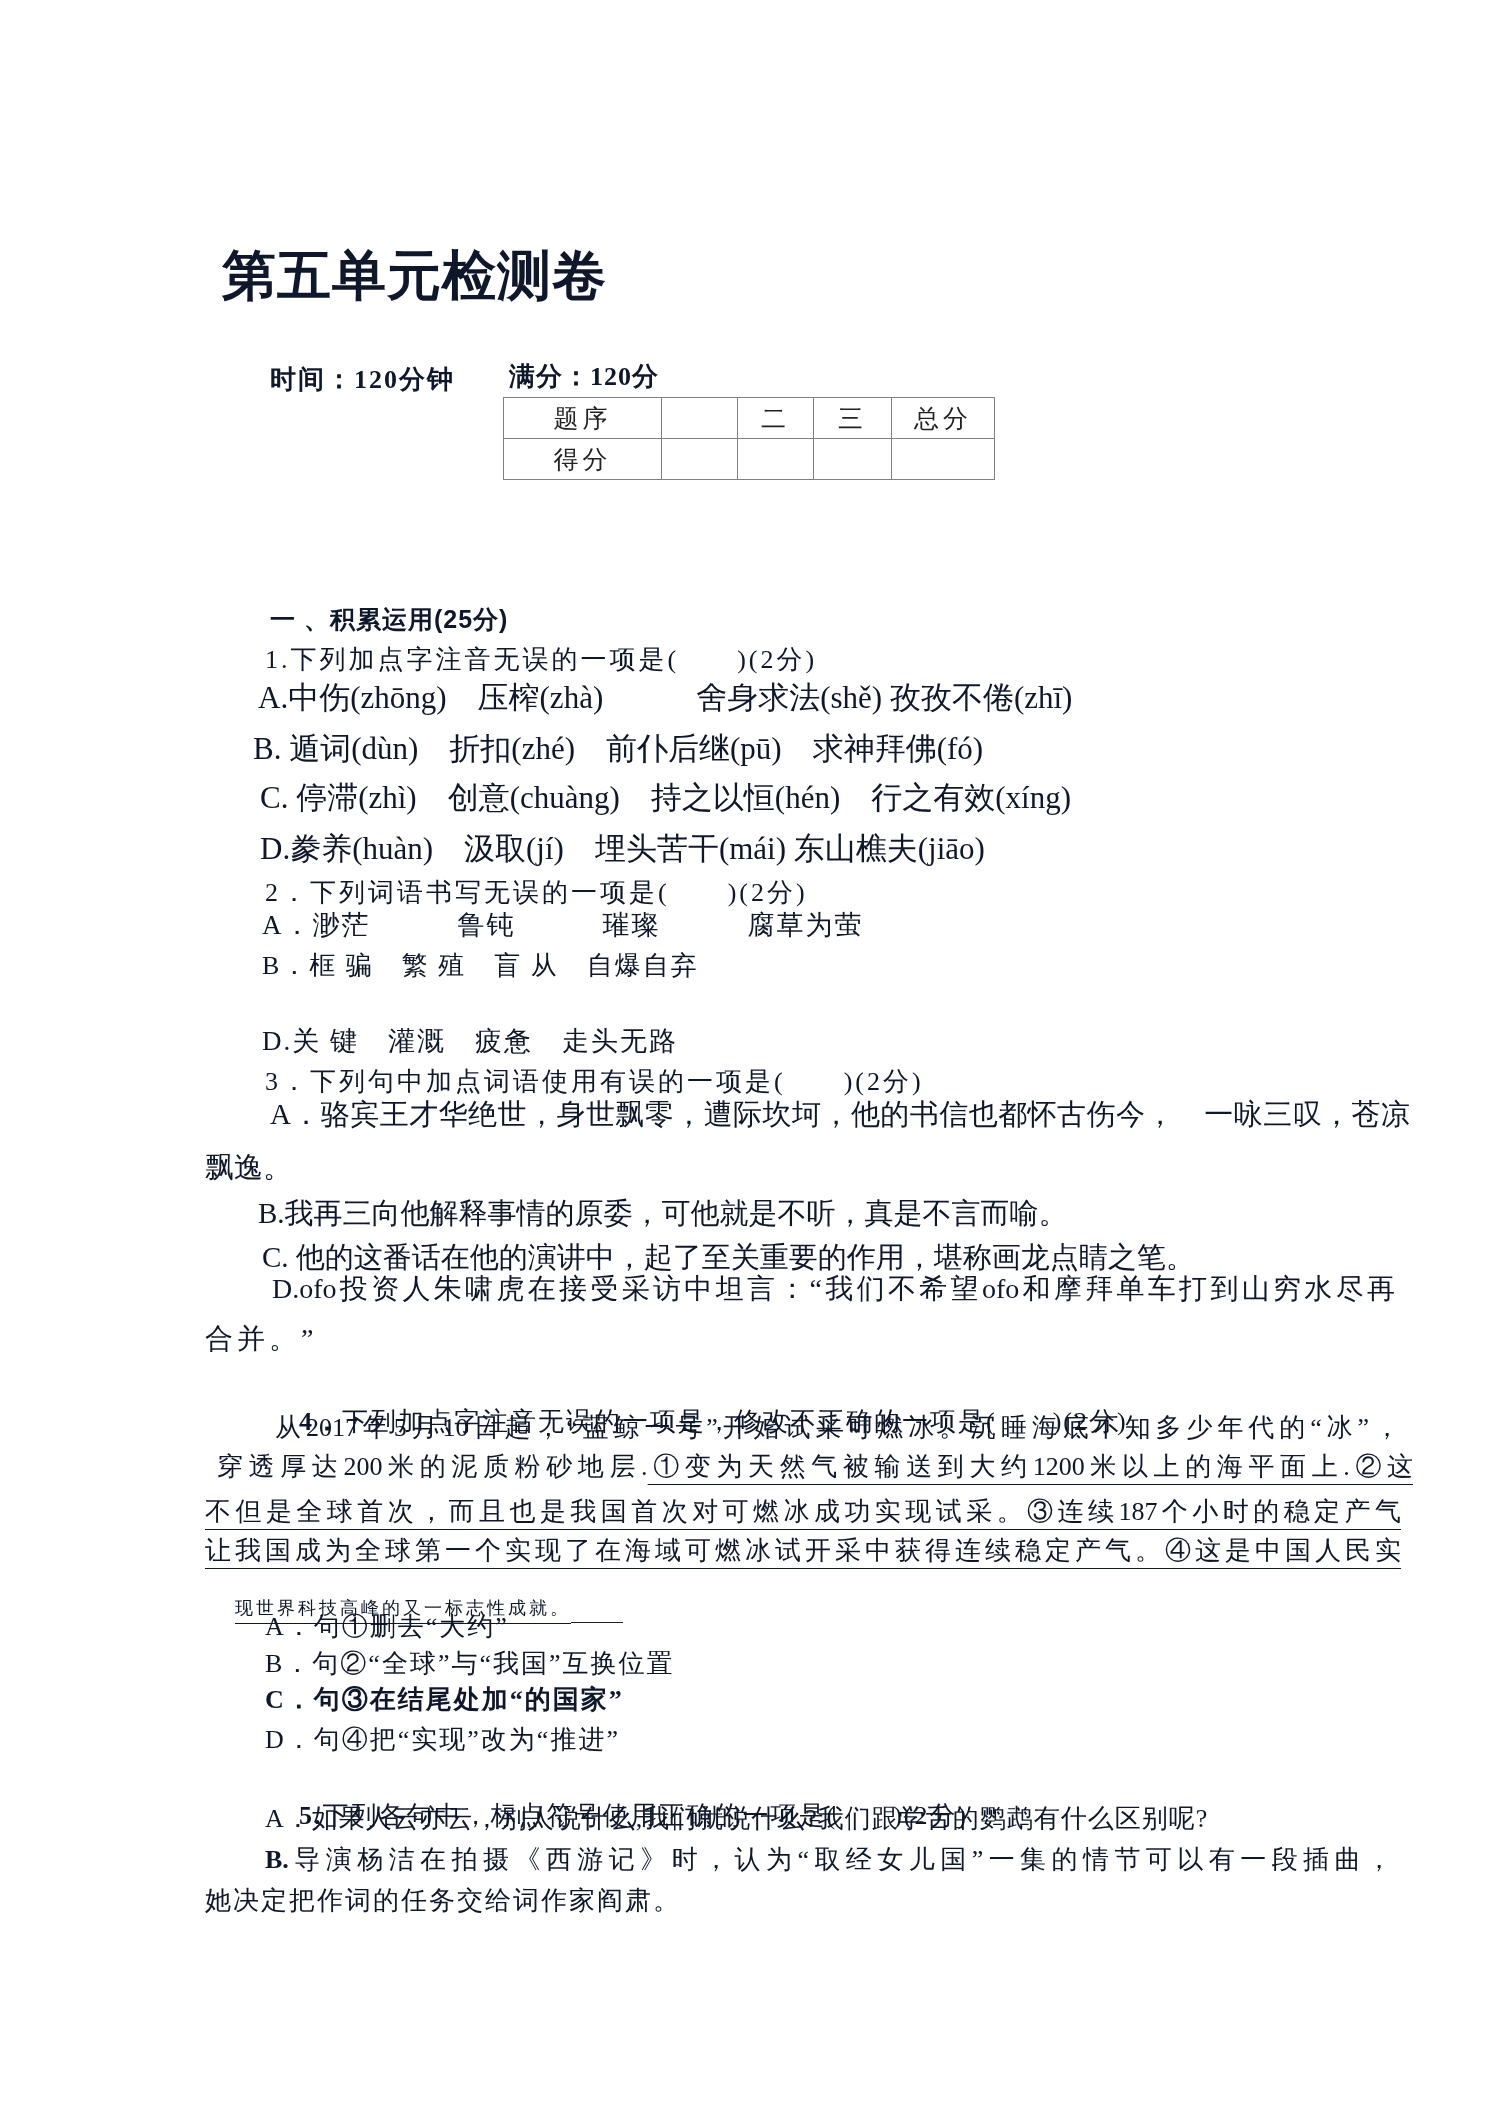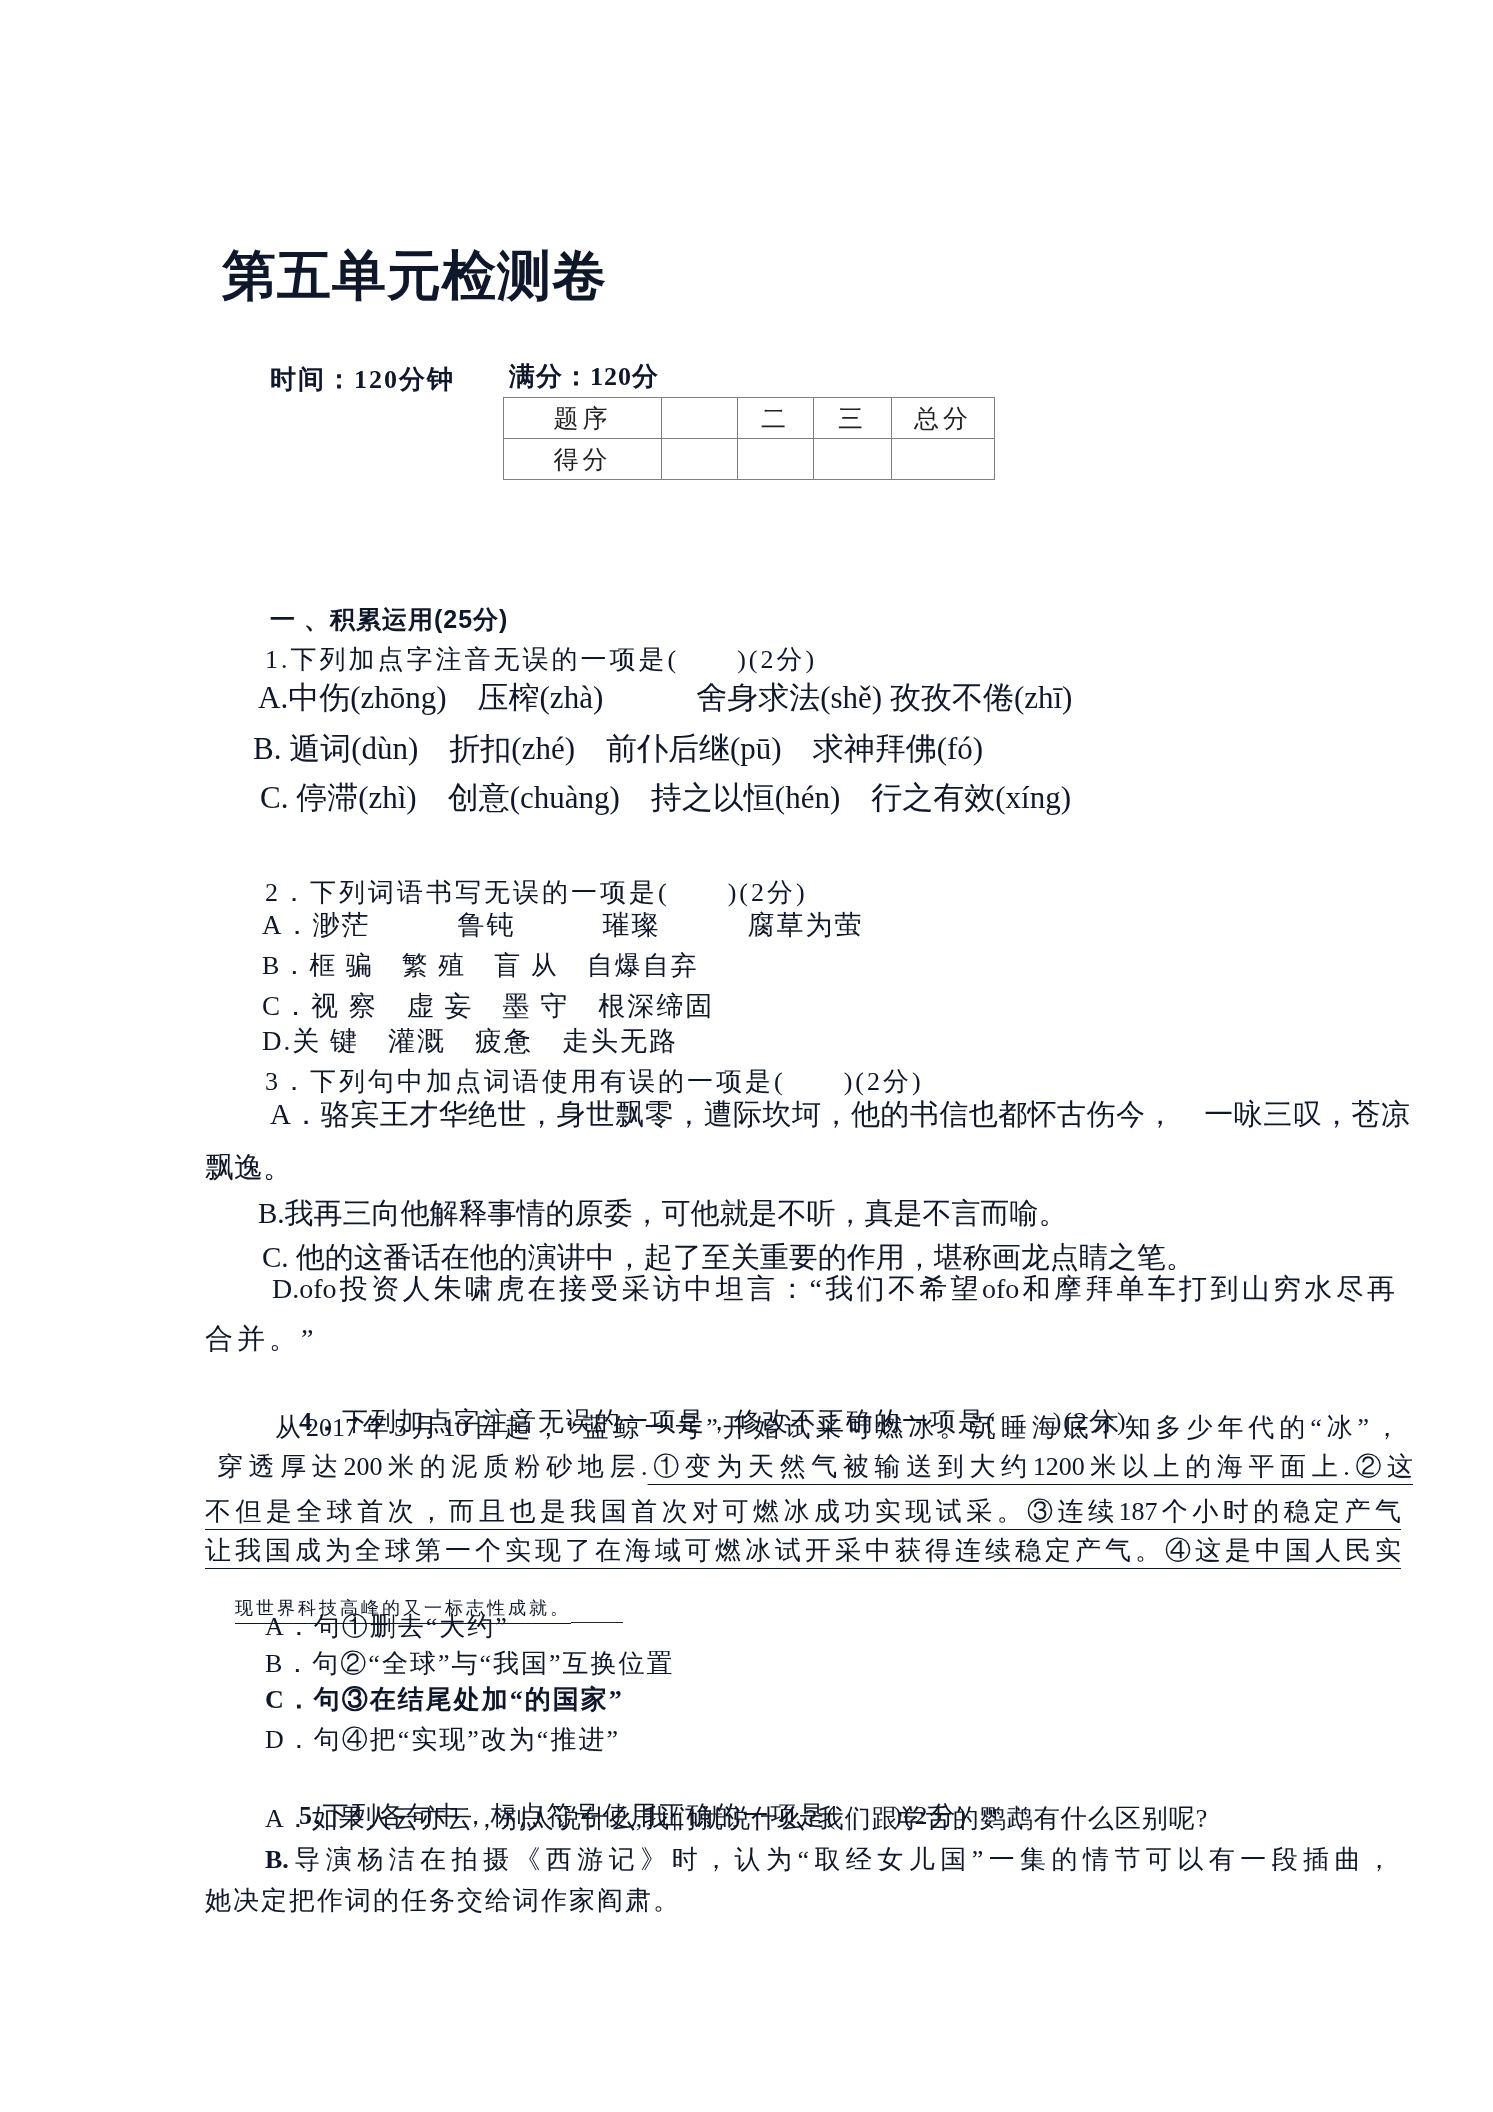--- a/index.html
+++ b/index.html
@@ -82,25 +82,25 @@
     </tr>
   </tbody>
     </table>
 
   <div class="ln sans bold" style="left:270px;top:604px;font-size:25px;letter-spacing:1px;">一 、积累运用(25分)</div>
 
   <div class="ln" style="left:265px;top:644px;font-size:26px;letter-spacing:3px;">1.下列加点字注音无误的一项是(　　)(2分)</div>
   <div class="ln" style="left:258px;top:679px;font-size:31px;">A.中伤(zhōng)　压榨(zhà)　　　舍身求法(shě) 孜孜不倦(zhī)</div>
   <div class="ln" style="left:253px;top:730px;font-size:31px;">B. 遁词(dùn)　折扣(zhé)　前仆后继(pū)　求神拜佛(fó)</div>
   <div class="ln" style="left:260px;top:779px;font-size:31px;">C. 停滞(zhì)　创意(chuàng)　持之以恒(hén)　行之有效(xíng)</div>
+  <div class="ln" style="left:260px;top:830px;font-size:31px;">D.豢养(huàn)　汲取(jí)　埋头苦干(mái) 东山樵夫(jiāo)</div>
 
   <div class="ln" style="left:265px;top:877px;font-size:26px;letter-spacing:3px;">2．下列词语书写无误的一项是(　　)(2分)</div>
   <div class="ln" style="left:262px;top:909px;font-size:27px;letter-spacing:2px;">A．渺茫　　　鲁钝　　　璀璨　　　腐草为萤</div>
   <div class="ln" style="left:262px;top:950px;font-size:26px;letter-spacing:2px;">B．框 骗　繁 殖　盲 从　自爆自弃</div>
-  <div class="ln" style="left:262px;top:990px;font-size:27px;letter-spacing:2px;">C．视 察　虚 妄　墨 守　根深缔固</div>
   <div class="ln" style="left:262px;top:1025px;font-size:27px;letter-spacing:2px;">D.关 键　灌溉　疲惫　走头无路</div>
 
   <div class="ln" style="left:265px;top:1066px;font-size:26px;letter-spacing:3px;">3．下列句中加点词语使用有误的一项是(　　)(2分)</div>
   <div class="ln just" style="left:270px;top:1096px;width:1140px;font-size:29px;">A．骆宾王才华绝世，身世飘零，遭际坎坷，他的书信也都怀古伤今，　一咏三叹，苍凉</div>
   <div class="ln" style="left:205px;top:1149px;font-size:29px;">飘逸。</div>
   <div class="ln" style="left:258px;top:1195px;font-size:29px;">B.我再三向他解释事情的原委，可他就是不听，真是不言而喻。</div>
   <div class="ln" style="left:262px;top:1239px;font-size:29px;">C. 他的这番话在他的演讲中，起了至关重要的作用，堪称画龙点睛之笔。</div>
   <div class="ln just" style="left:272px;top:1271px;width:1123px;font-size:28px;">D.ofo投资人朱啸虎在接受采访中坦言：“我们不希望ofo和摩拜单车打到山穷水尽再</div>
   <div class="ln" style="left:205px;top:1321px;font-size:28px;letter-spacing:4px;">合并。”</div>
 

